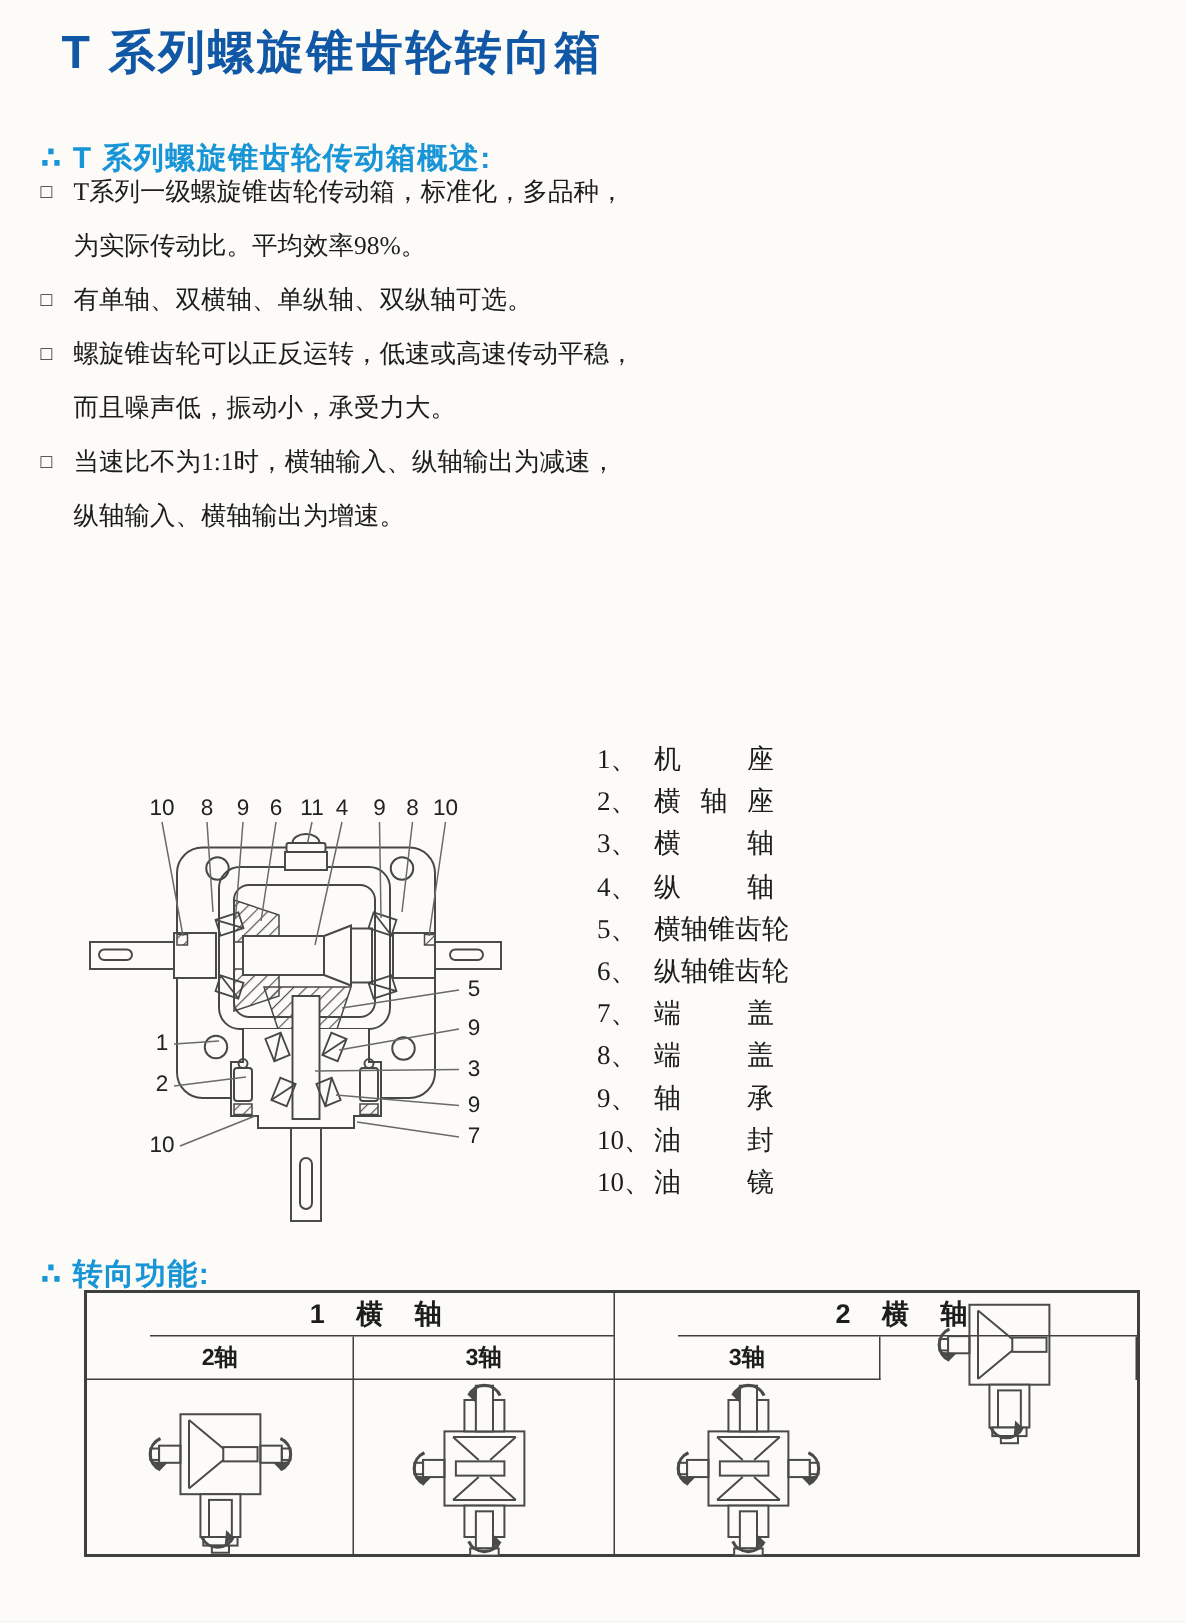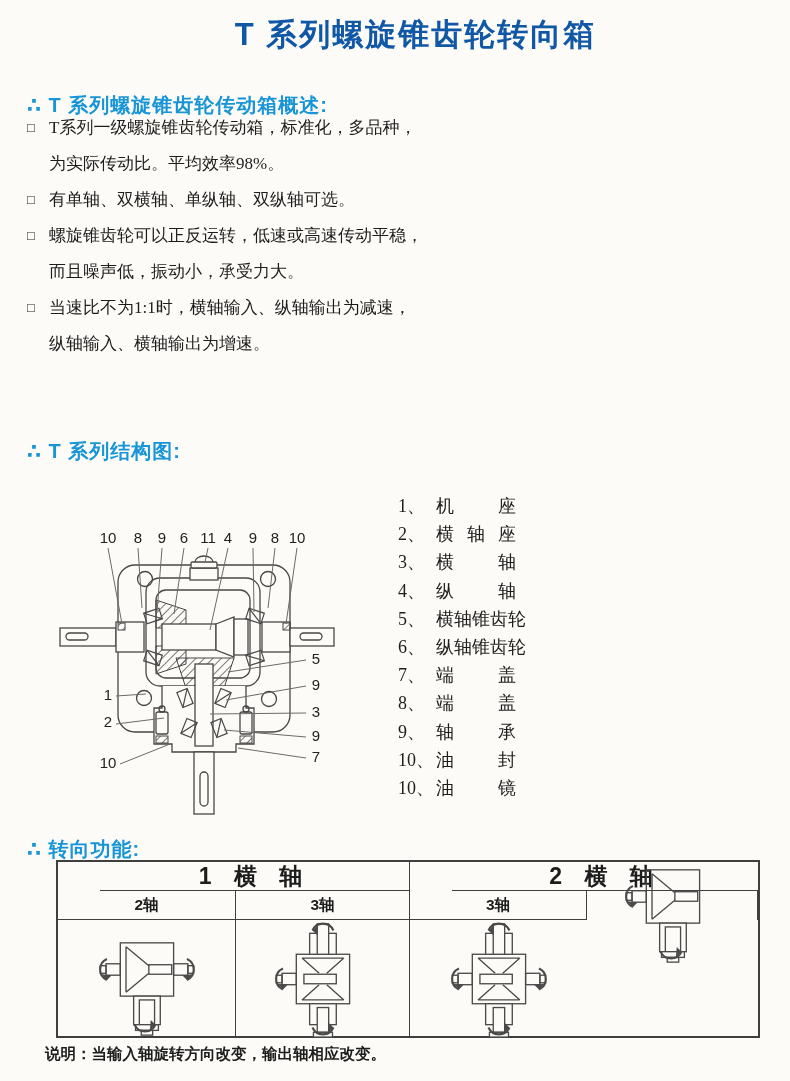--- a/index.html
+++ b/index.html
@@ -10,21 +10,21 @@
     --line:#3f3f3f;
     --bg:#fcfbf7;
   }
   html,body{margin:0;padding:0;background:#e8e8e8;}
   .page{
     position:relative;width:790px;height:1081px;margin:0 auto;
     background:var(--bg);overflow:hidden;color:var(--ink);
     font-family:"Liberation Serif","DejaVu Serif",serif;
   }
   .doc-title{
-    position:absolute;top:14px;left:0;right:0;text-align:center;
+    position:absolute;top:14px;left:0;right:0;text-align:left;
     font-size:31px;font-weight:bold;color:var(--title-blue);letter-spacing:2px;
     font-family:"Liberation Sans","DejaVu Sans",sans-serif;
     margin-left:41px;
   }
   .sec-head{
     position:absolute;left:27px;font-size:20px;font-weight:bold;color:var(--head-blue);
     font-family:"Liberation Sans","DejaVu Sans",sans-serif;letter-spacing:1px;
   }
   .sec-head.s1{top:72px;margin-top:20px;}
   .sec-head.s2{top:438px;}
@@ -46,21 +46,21 @@
   .steer-table{
     position:absolute;left:56px;top:860px;width:704px;height:178px;
     display:grid;grid-template-columns:179fr 175fr 178fr 172fr;grid-template-rows:29px 29px 1fr;
     border:2px solid var(--line);box-sizing:border-box;background:var(--bg);
   }
   .steer-table .th{
     display:flex;align-items:center;justify-content:center;
     font-family:"Liberation Sans","DejaVu Sans",sans-serif;font-weight:bold;
     border-bottom:1.6px solid var(--line);
   }
-  .steer-table .group{font-size:23px;letter-spacing:8px;margin-left:42px;}
+  .steer-table .group{font-size:18px;letter-spacing:8px;margin-left:42px;}
   .steer-table .g1{grid-column:1/3;border-right:1.6px solid var(--line);}
   .steer-table .g2{grid-column:3/5;}
   .steer-table .colh{font-size:15.5px;}
   .steer-table .colh.br,.steer-table .cell.br{border-right:1.6px solid var(--line);}
   .steer-table .cell{display:flex;align-items:center;justify-content:center;}
   .cell svg{display:block;width:150px;height:118px;}
   .mini{stroke:#4a4a4a;stroke-width:1.4;fill:none;}
   .mini-bg{stroke:#4a4a4a;stroke-width:1.4;fill:var(--bg);}
   .note{
     position:absolute;left:45px;top:1044px;font-size:15.5px;font-weight:bold;
@@ -117,21 +117,20 @@
       <div class="bline">
         <span class="bmark">□</span>
         <span>当速比不为1:1时，横轴输入、纵轴输出为减速，</span>
       </div>
       <div class="bline">
         <span class="bmark"></span>
         <span>纵轴输入、横轴输出为增速。</span>
       </div>
     </div>
 
-  <div class="sec-head s2">∴ T 系列结构图:</div>
 
   <div class="diagram-wrap">
     <svg viewBox="0 0 334 313">
 
       <rect class="dwg" x="60" y="41" width="172" height="167" rx="17"></rect>
       <circle class="dwg" cx="87" cy="55" r="7.5"></circle>
       <circle class="dwg" cx="210" cy="55" r="7.5"></circle>
       <circle class="dwg" cx="86" cy="174" r="7.5"></circle>
       <circle class="dwg" cx="211" cy="175" r="7.5"></circle>
 
@@ -369,15 +368,14 @@
         <rect class="mini" x="104" y="56" width="15" height="12"></rect>
         <rect class="mini" x="119" y="58" width="6" height="8"></rect>
         <use href="#rot" transform="translate(30,62)"></use>
         <use href="#rot" transform="translate(122,62) scale(-1,1)"></use>
         <use href="#rot" transform="translate(76,7) rotate(90)"></use>
         <use href="#rot" transform="translate(76,117) rotate(-90)"></use>
       </svg>
     </div>
   </div>
 
-  <div class="note">说明：当输入轴旋转方向改变，输出轴相应改变。</div>
 
 </div>
 
 </body></html>

